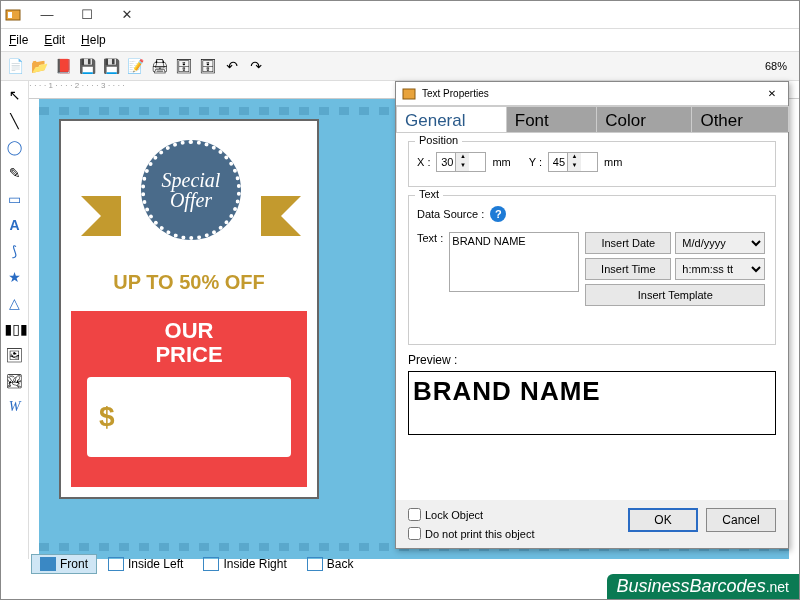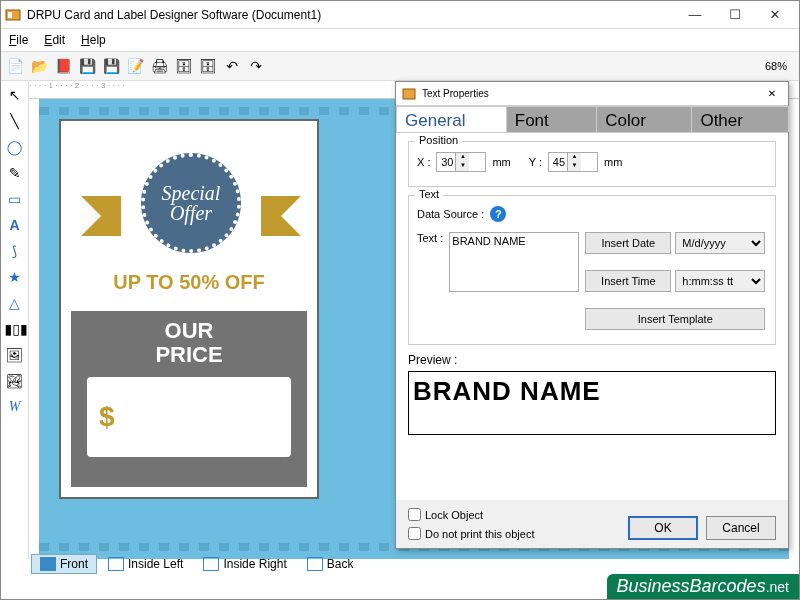--- a/index.html
+++ b/index.html
@@ -22,28 +22,28 @@
 .left-tools { width: 28px; background: #fff; border-right: 1px solid #ddd; display: flex; flex-direction: column; align-items: center; padding-top: 4px; gap: 6px; }
 .left-tools .tool { width: 20px; height: 20px; font-size: 14px; text-align: center; line-height: 20px; }
 
 .canvas-area { flex: 1; background: #fff; position: relative; }
 .ruler-h { height: 18px; background: #fff; border-bottom: 1px solid #ccc; font-size: 8px; color: #999; overflow: hidden; }
 .canvas-bg { position: absolute; top: 18px; left: 10px; right: 10px; bottom: 0; background: #6dbde0; padding: 20px; }
 .canvas-bg::before, .canvas-bg::after { content: ""; position: absolute; background: repeating-linear-gradient(90deg, #5aa8cc 0 10px, #6dbde0 10px 20px); height: 8px; left: 0; right: 0; }
 .canvas-bg::before { top: 8px; } .canvas-bg::after { bottom: 8px; }
 
 .card { width: 260px; height: 380px; background: #fff; border: 2px solid #666; position: relative; }
-.badge-circle { position: absolute; top: 32px; left: 80px; width: 100px; height: 100px; background: #4a6b8a; border-radius: 50%; color: #fff; display: flex; flex-direction: column; align-items: center; justify-content: center; border: 4px dotted #fff; }
+.badge-circle { position: absolute; top: 19px; left: 80px; width: 100px; height: 100px; background: #4a6b8a; border-radius: 50%; color: #fff; display: flex; flex-direction: column; align-items: center; justify-content: center; border: 4px dotted #fff; }
 .badge-circle .sp { font-family: cursive; font-size: 20px; font-style: italic; line-height: 1; }
 .ribbon { position: absolute; top: 75px; left: 20px; width: 220px; height: 40px; }
 .ribbon::before, .ribbon::after { content: ""; position: absolute; width: 0; height: 0; border: 20px solid #c39a2e; top: 0; }
 .ribbon::before { left: 0; border-left-color: transparent; }
 .ribbon::after { right: 0; border-right-color: transparent; }
 .offer-text { position: absolute; top: 150px; width: 100%; text-align: center; color: #c39a2e; font-weight: bold; font-size: 20px; }
-.price-block { position: absolute; top: 190px; left: 10px; right: 10px; bottom: 10px; background: #737373; color: #fff; text-align: center; padding: 8px; }
+.price-block { position: absolute; top: 190px; left: 10px; right: 10px; bottom: 10px; background: #ef4444; color: #fff; text-align: center; padding: 8px; }
 .price-block .our { font-size: 22px; font-weight: bold; line-height: 1.1; }
 .price-block .price-box { background: #fff; margin: 10px 8px; height: 80px; border-radius: 4px; position: relative; }
 .price-block .dollar { position: absolute; left: 12px; top: 24px; color: #c39a2e; font-size: 28px; font-weight: bold; }
 
 
 .dialog { position: absolute; top: 80px; left: 394px; width: 394px; height: 468px; background: #f0f0f0; border: 1px solid #888; box-shadow: 2px 2px 6px rgba(0,0,0,0.3); display: flex; flex-direction: column; }
 .dlg-title { height: 24px; background: #fff; display: flex; align-items: center; padding: 0 6px; font-size: 10px; border-bottom: 1px solid #ccc; }
 .dlg-title .dlg-icon { width: 14px; height: 14px; margin-right: 6px; }
 .dlg-title .dlg-close { margin-left: auto; width: 20px; text-align: center; }
 .tabs { display: flex; height: 26px; font-size: 17px; }
@@ -56,26 +56,26 @@
 .row label { font-size: 11px; }
 .spin { width: 50px; height: 20px; border: 1px solid #aaa; display: flex; }
 .spin input { width: 18px; border: none; font-size: 11px; text-align: right; padding-right: 2px; }
 .spin .spinbtns { width: 14px; display: flex; flex-direction: column; font-size: 6px; background: #eee; }
 .spin .spinbtns span { flex: 1; text-align: center; border-left: 1px solid #aaa; }
 select, input[type=text], textarea { border: 1px solid #aaa; font-size: 11px; padding: 2px; font-family: inherit; }
 select.wide { width: 260px; }
 .help-icon { width: 16px; height: 16px; background: #1e7bd6; color: #fff; border-radius: 50%; text-align: center; line-height: 16px; font-size: 11px; font-weight: bold; }
 textarea.text-val { width: 130px; height: 60px; resize: none; float: left; }
 .insert-col { float: right; width: 180px; }
-.insert-col .irow { display: flex; gap: 4px; margin-bottom: 16px; }
+.insert-col .irow { display: flex; gap: 4px; margin-bottom: 4px; }
 .insert-col button { flex: 1; font-size: 11px; height: 22px; background: #e8e8e8; border: 1px solid #aaa; }
 .insert-col select { flex: 1; height: 22px; }
 .insert-col .tpl-btn { width: 100%; }
 .preview-box { border: 1px solid #000; height: 64px; padding: 4px; margin-top: 4px; font-family: Impact, sans-serif; font-size: 26px; font-weight: bold; letter-spacing: 1px; }
-.dlg-foot { padding: 8px 12px; display: flex; align-items: flex-end; gap: 14px; font-size: 11px; }
+.dlg-foot { padding: 8px 12px; display: flex; align-items: flex-start; gap: 14px; font-size: 11px; }
 .dlg-foot .chk { display: flex; align-items: center; gap: 4px; }
 .dlg-foot .btns { margin-left: auto; display: flex; gap: 8px; }
 .dlg-foot button { width: 70px; height: 24px; font-size: 12px; background: #e8e8e8; border: 1px solid #888; }
 .dlg-foot button.primary { border: 2px solid #2a6cc4; }
 
 .bottom-tabs { position: absolute; bottom: 22px; left: 30px; height: 26px; display: flex; align-items: center; gap: 2px; font-size: 12px; }
 .btab { display: flex; align-items: center; gap: 4px; padding: 2px 8px; border: 1px solid transparent; }
 .btab.active { background: #cfe6f5; border: 1px solid #7ab; }
 .btab .book { width: 16px; height: 14px; border: 1px solid #3a88c4; display: inline-block; }
 .btab.active .book { background: #3a88c4; }
@@ -84,21 +84,20 @@
 .watermark .net { font-style: normal; font-size: 14px; }
 </style>
 </head>
 <body>
 
 <div class="titlebar">
   <svg class="app-icon" viewBox="0 0 16 16">
       <rect x="1" y="3" width="14" height="10" fill="#e8a33c" stroke="#8a5a10"></rect>
       <rect x="3" y="5" width="4" height="6" fill="#fff"></rect>
     </svg>
-  <span class="title">DRPU Card and Label Designer Software (Document1)</span>
   <span class="win-btn">—</span>
   <span class="win-btn">☐</span>
   <span class="win-btn">✕</span>
 </div>
 
 <div class="menubar">
   <span>File</span>
   <span>Edit</span>
   <span>Help</span>
 </div>

